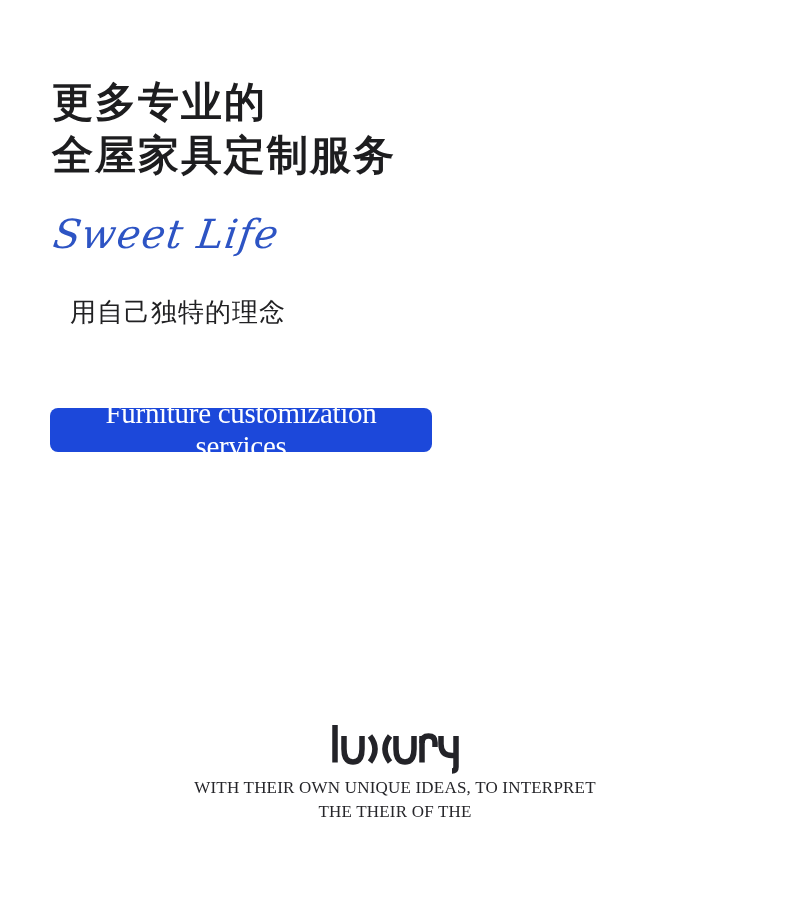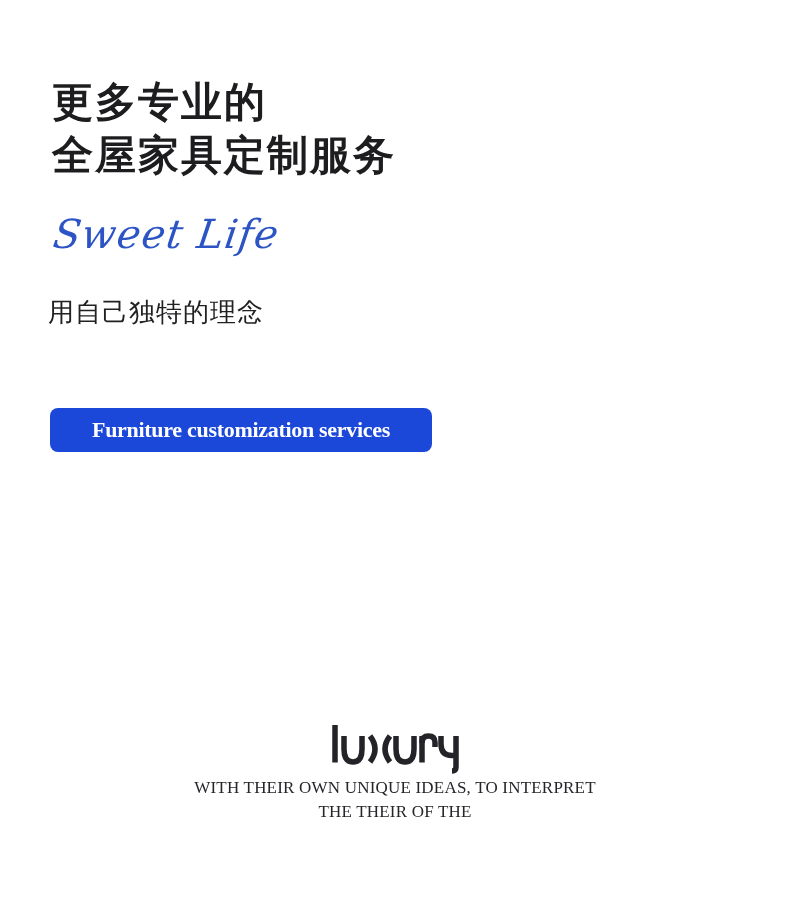--- a/index.html
+++ b/index.html
@@ -37,21 +37,21 @@
     font-style: italic;
     color: #2d54c4;
     font-family: "DejaVu Serif", "Liberation Serif", serif;
     transform: skewX(-8deg);
     transform-origin: left bottom;
     letter-spacing: 1px;
   }
 
   .subheading {
     position: absolute;
-    left: 48px;
+    left: 70px;
     top: 294px;
     font-size: 26px;
     line-height: 38px;
     letter-spacing: 1px;
     color: #212123;
     font-weight: 500;
     font-family: "Liberation Serif", "DejaVu Serif", serif;
   }
 
   .cta {
@@ -60,22 +60,22 @@
     top: 408px;
     width: 382px;
     height: 44px;
     background: #1c48da;
     border-radius: 8px;
     border: none;
     display: flex;
     align-items: center;
     justify-content: center;
     color: #ffffff;
-    font-size: 22px;
-    font-weight: 700;
+    font-size: 29px;
+    font-weight: 400;
     letter-spacing: -0.3px;
     font-family: "Liberation Serif", "DejaVu Serif", serif;
     cursor: pointer;
     padding: 8px;
   }
 
   
   .footer {
     position: absolute;
     left: 0;

